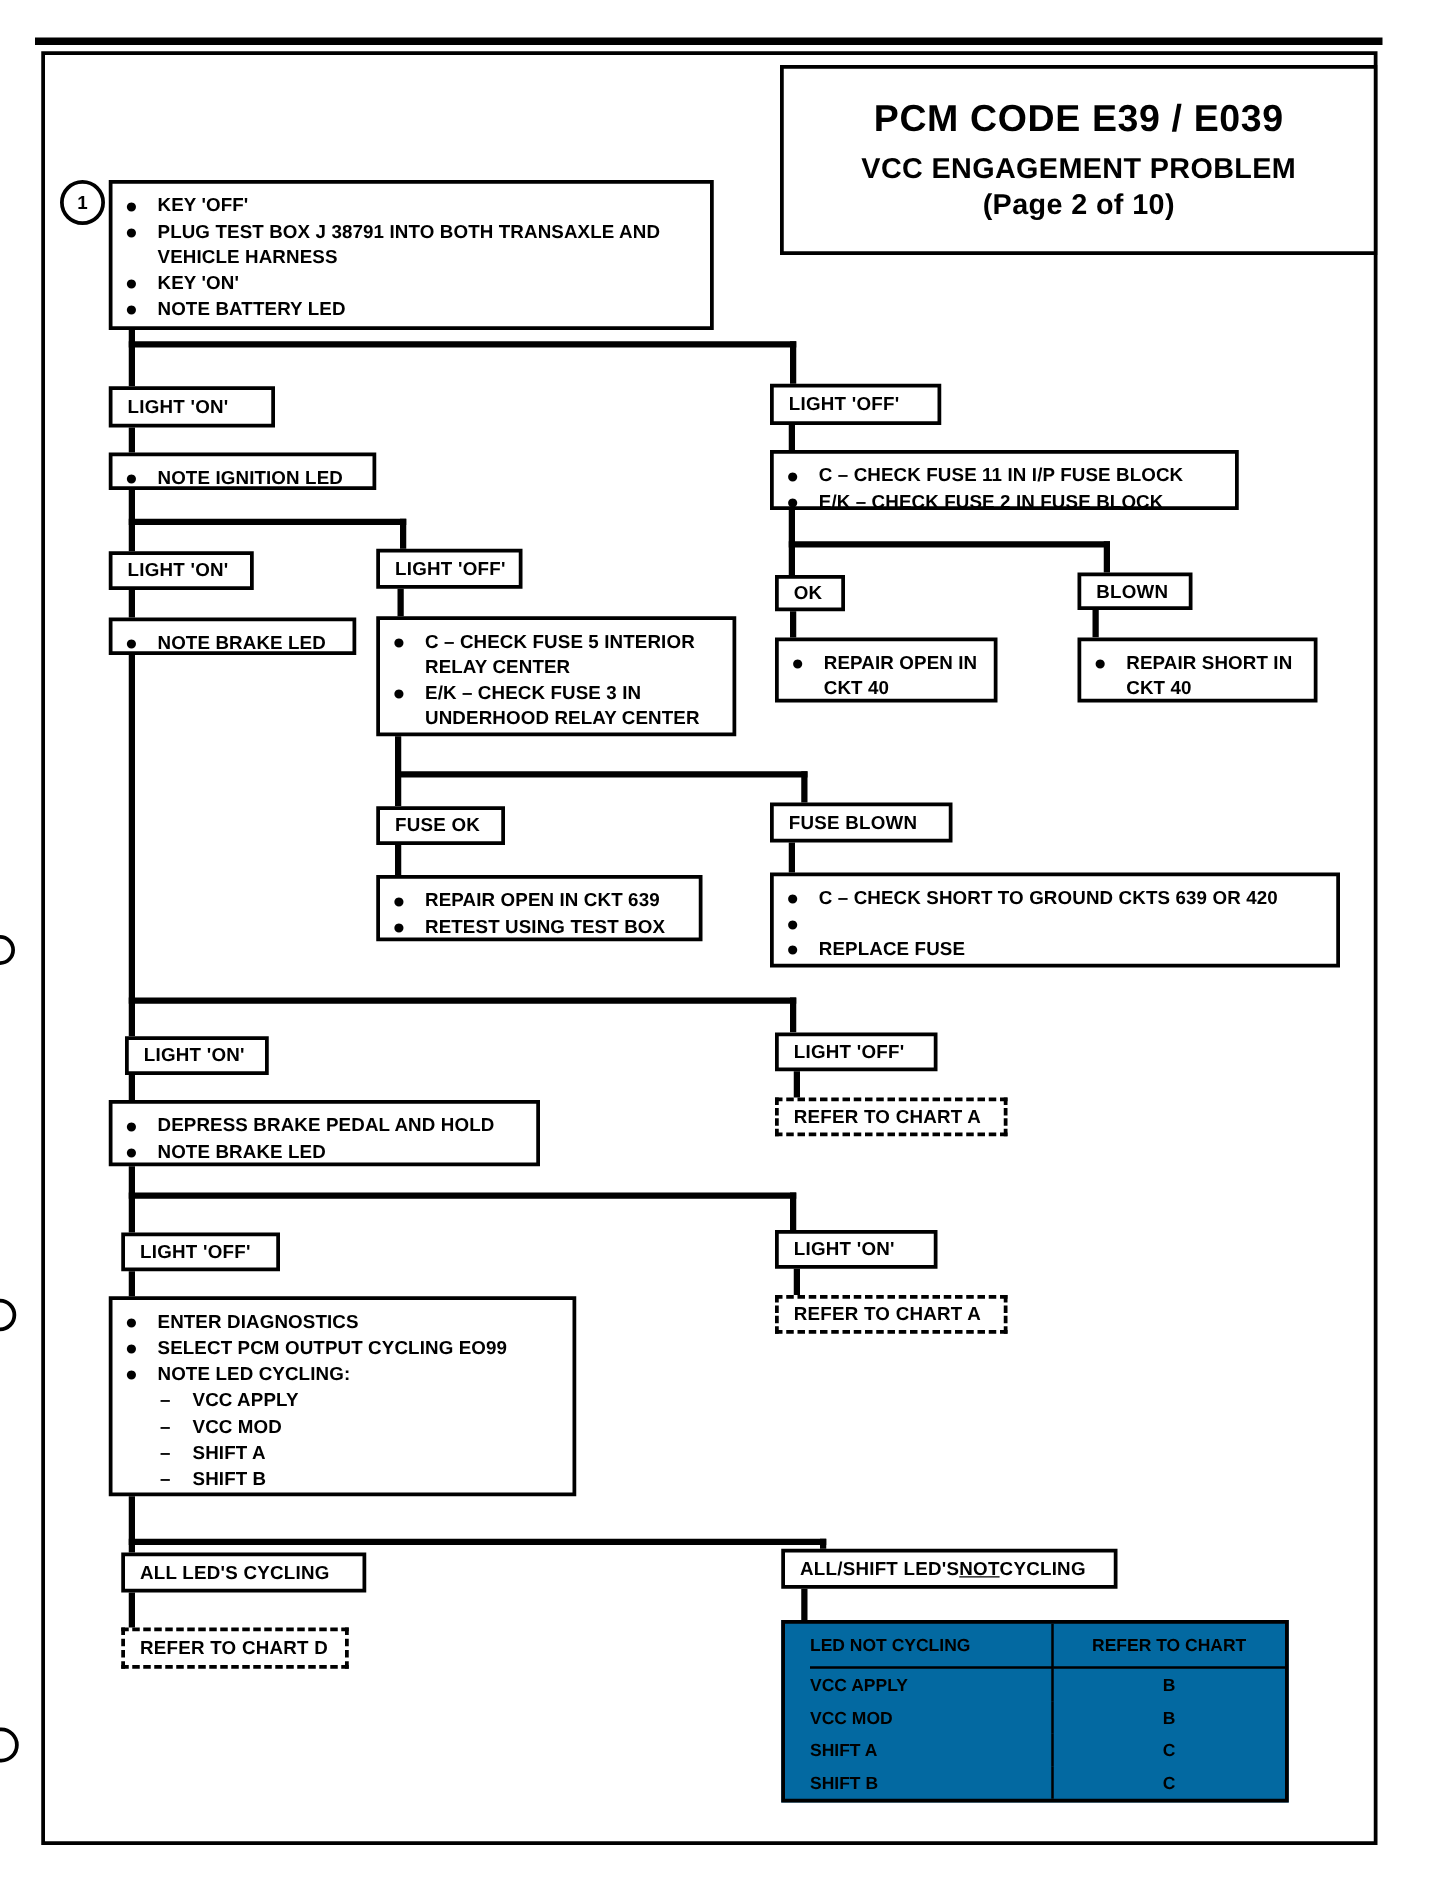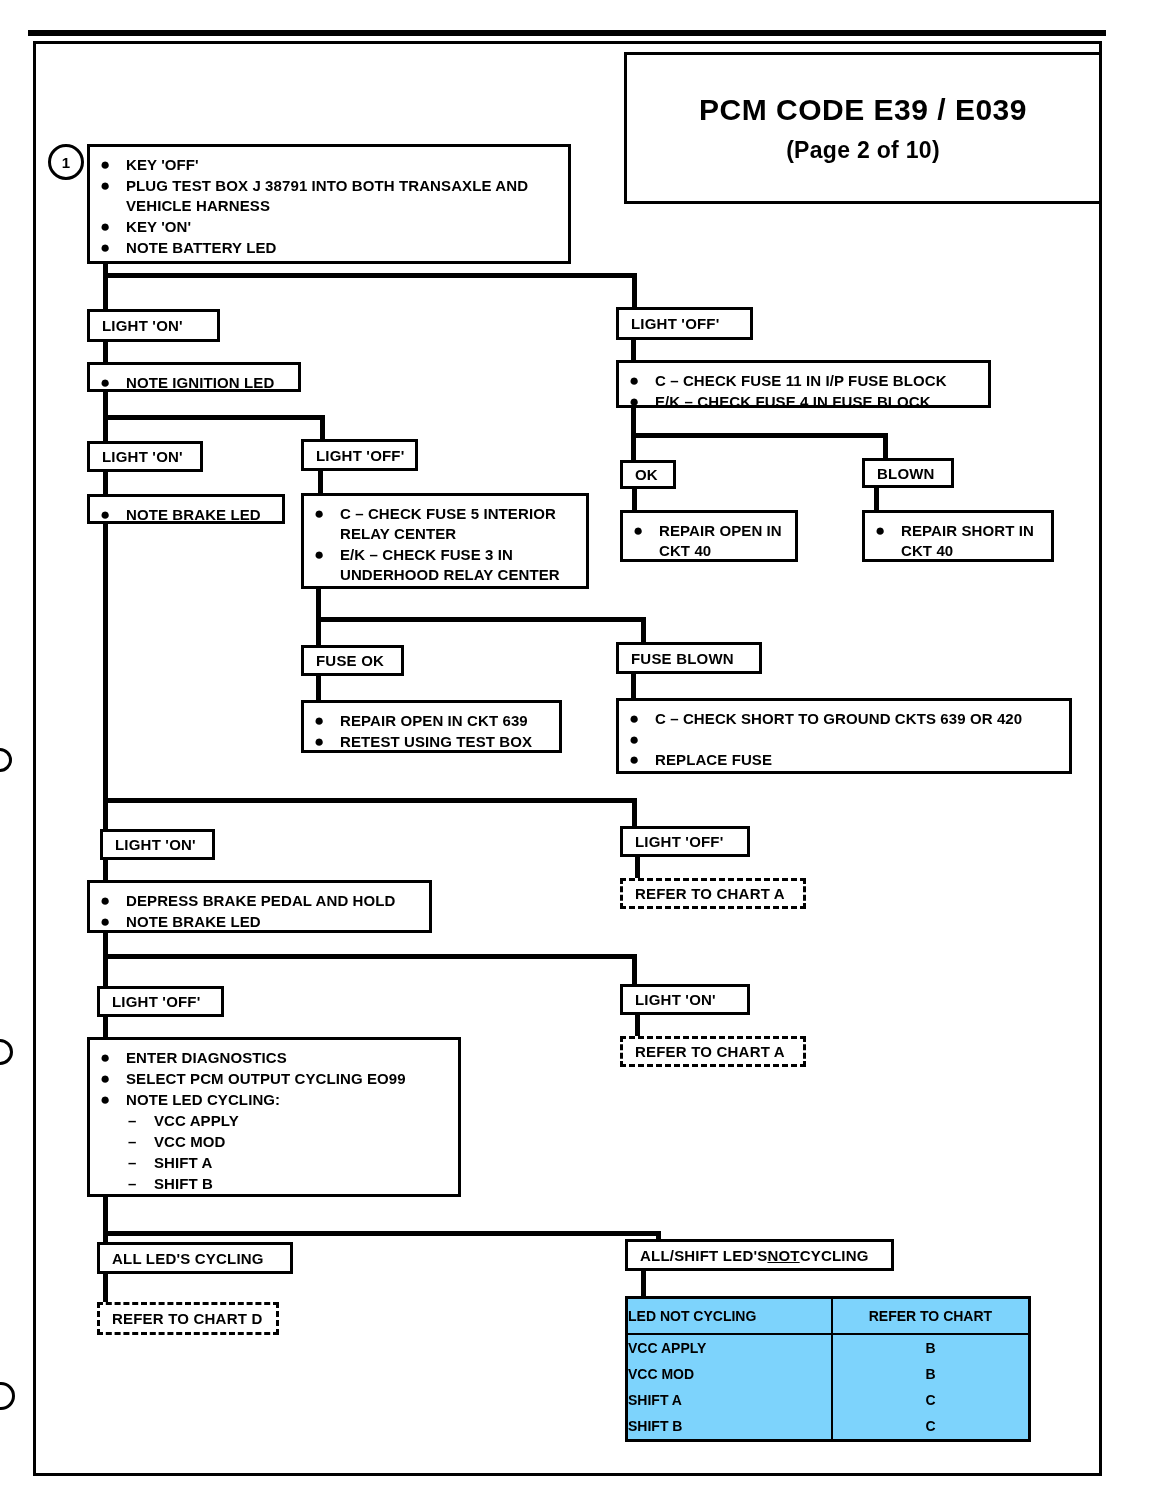--- a/index.html
+++ b/index.html
@@ -39,21 +39,21 @@
           font-size:15px;font-weight:bold;}
 
   
   .title-box{position:absolute;border:3px solid #000;background:#fff;box-sizing:border-box;
              display:flex;flex-direction:column;align-items:center;justify-content:center;}
   .t1{font-size:30px;font-weight:bold;letter-spacing:.5px;margin-bottom:8px;}
   .t2{font-size:23px;font-weight:bold;letter-spacing:.3px;}
   .t3{font-size:23px;font-weight:bold;letter-spacing:.3px;margin-top:2px;}
 
   
-  .tbl{position:absolute;border:3px solid #000;box-sizing:border-box;background:#7dd3fc;}
+  .tbl{position:absolute;border:3px solid #000;box-sizing:border-box;background:#0369a1;padding-left:20px;}
   .tbl table{border-collapse:collapse;width:100%;height:100%;}
   .tbl td,.tbl th{font-size:14px;font-weight:bold;padding:0;}
   .th-l{text-align:left;padding-left:10px;border-bottom:2px solid #000;border-right:2px solid #000;height:34px;}
   .th-r{text-align:center;border-bottom:2px solid #000;height:34px;}
   .td-l{text-align:left;padding-left:40px;border-right:2px solid #000;height:26px;}
   .td-r{text-align:center;height:26px;}
   u{text-decoration:underline;}
 
   
   .artifact{position:absolute;border:3px solid #000;border-radius:50%;}
@@ -65,20 +65,21 @@
 
   <div class="top-rule"></div>
   <div class="page-frame"></div>
 
   <div class="artifact" style="left:-12px;top:744px;width:18px;height:18px;"></div>
   <div class="artifact" style="left:-13px;top:1035px;width:20px;height:20px;"></div>
   <div class="artifact" style="left:-13px;top:1378px;width:22px;height:22px;"></div>
 
   <div class="title-box" style="left:624px;top:48px;width:478px;height:152px;">
     <div class="t1">PCM CODE E39 / E039</div>
+    <div class="t2">VCC ENGAGEMENT PROBLEM</div>
     <div class="t3">(Page 2 of 10)</div>
   </div>
 
   <div class="marker" style="left:48px;top:140px;width:30px;height:30px;">
     <span>1</span>
   </div>
 
   <div class="box blist" style="left:87px;top:140px;width:484px;height:120px;">
     <div class="brow">
       <span class="bul">●</span>
@@ -110,21 +111,21 @@
   </div>
 
   <div class="ln" style="left:631px;top:336px;width:5px;height:22px;"></div>
   <div class="box blist" style="left:616px;top:356px;width:375px;height:48px;">
     <div class="brow">
       <span class="bul">●</span>
       <span class="btxt">C – CHECK FUSE 11 IN I/P FUSE BLOCK</span>
     </div>
     <div class="brow">
       <span class="bul">●</span>
-      <span class="btxt">E/K – CHECK FUSE 4 IN FUSE BLOCK</span>
+      <span class="btxt">E/K – CHECK FUSE 2 IN FUSE BLOCK</span>
     </div>
   </div>
 
   <div class="ln" style="left:631px;top:404px;width:5px;height:52px;"></div>
   <div class="ln" style="left:631px;top:429px;width:257px;height:5px;"></div>
   <div class="ln" style="left:883px;top:429px;width:5px;height:27px;"></div>
 
   <div class="box lbl" style="left:620px;top:456px;width:56px;height:29px;">
     <span>OK</span>
   </div>

